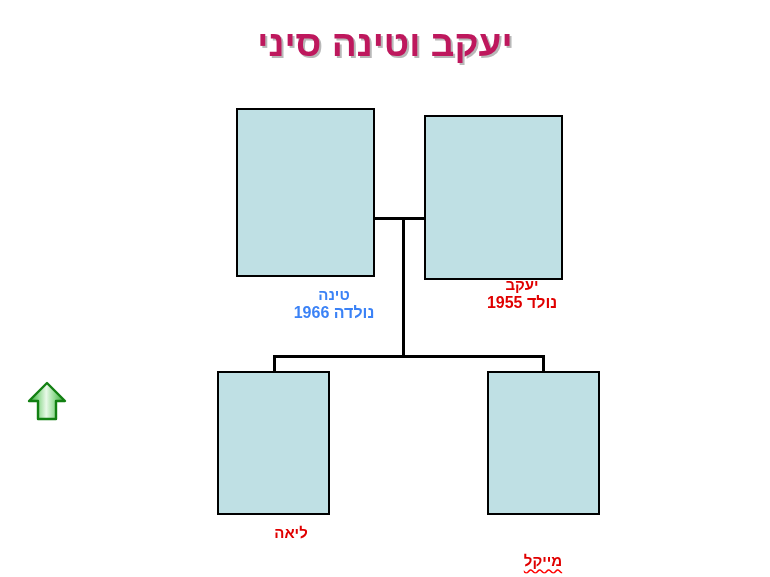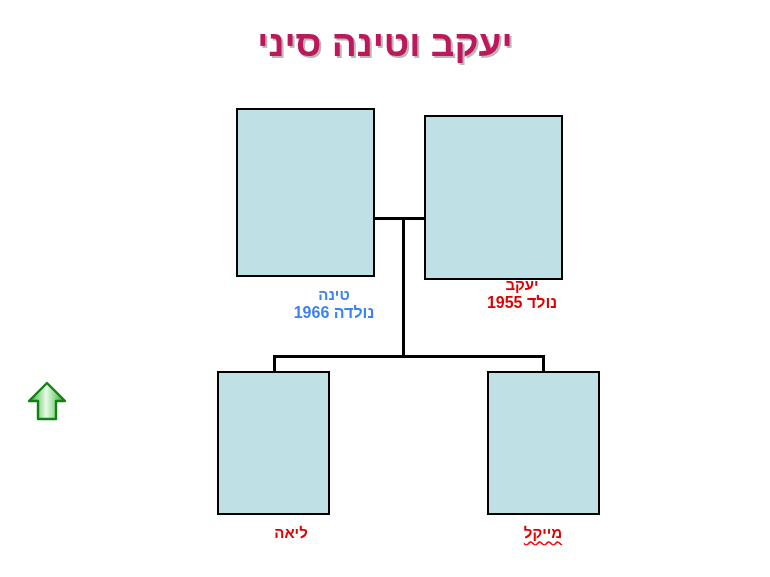--- a/index.html
+++ b/index.html
@@ -68,20 +68,21 @@
     font-size: 16px;
     font-weight: bold;
   }
   .c-blue .pname, .c-blue .pborn { color: #3b82f6; }
   .c-red  .pname, .c-red  .pborn { color: #e00000; }
 
   .spell-error {
     text-decoration: underline wavy #ff0000;
     text-decoration-skip-ink: none;
     text-underline-offset: 2px;
+    margin-top: 28px;
   }
 
   
   #up-arrow {
     position: absolute;
     left: 27px;
     top: 381px;
     width: 40px;
     height: 41px;
     cursor: pointer;

